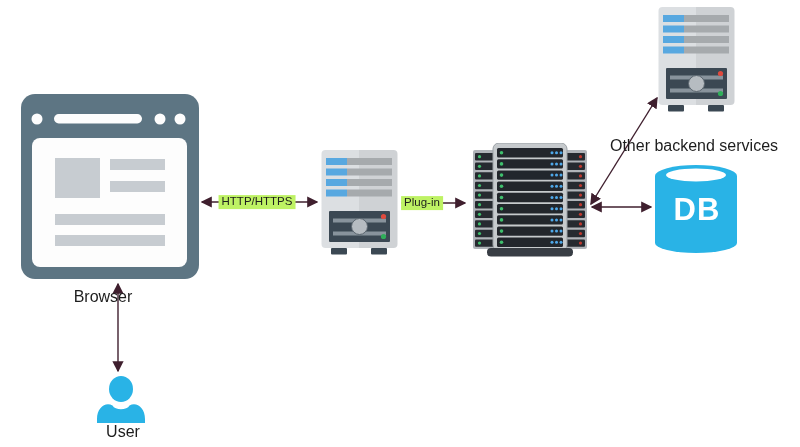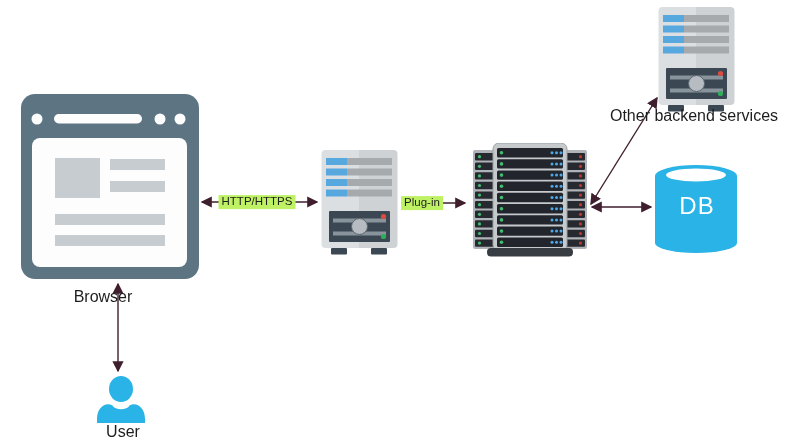--- a/index.html
+++ b/index.html
@@ -12,21 +12,21 @@
     position:absolute;transform:translateX(-50%);
     font-size:16px;color:#1d1d1d;white-space:nowrap;line-height:1.1;
   }
   .edge-label{
     position:absolute;transform:translate(-50%,-50%);
     font-size:11.5px;color:#1d1d1d;background:#bef264;padding:0 3px;
     white-space:nowrap;line-height:1.2;
   }
   .db-label{
     position:absolute;transform:translateX(-50%);
-    font-size:24px;color:#ffffff;letter-spacing:1px;font-weight:400;
+    font-size:31px;color:#ffffff;letter-spacing:1px;font-weight:700;
     white-space:nowrap;line-height:1;
   }
   #arrow-layer{position:absolute;left:0;top:0;pointer-events:none;}
 </style>
 </head>
 <body>
 
 <div id="canvas">
 
   <svg width="0" height="0" style="position:absolute" aria-hidden="true">
@@ -156,19 +156,19 @@
       <line x1="118" y1="284" x2="118" y2="371" marker-start="url(#ah)" marker-end="url(#ah)"></line>
       <line x1="202" y1="202" x2="317" y2="202" marker-start="url(#ah)" marker-end="url(#ah)"></line>
       <line x1="402" y1="203" x2="465" y2="203" marker-start="url(#ah)" marker-end="url(#ah)"></line>
       <line x1="591" y1="204" x2="657" y2="98" marker-start="url(#ah)" marker-end="url(#ah)"></line>
       <line x1="592" y1="207" x2="651" y2="207" marker-start="url(#ah)" marker-end="url(#ah)"></line>
     </g>
   </svg>
 
   <div class="node-label" style="left:103px;top:288px">Browser</div>
   <div class="node-label" style="left:123px;top:423px">User</div>
-  <div class="node-label" style="left:694px;top:107px">Other backend services</div>
+  <div class="node-label" style="left:694px;top:137px">Other backend services</div>
   <div class="db-label" style="left:697px;top:194px">DB</div>
 
   <div class="edge-label" style="left:257px;top:202px">HTTP/HTTPS</div>
   <div class="edge-label" style="left:422px;top:203px">Plug-in</div>
 
 </div>
 
 </body></html>

